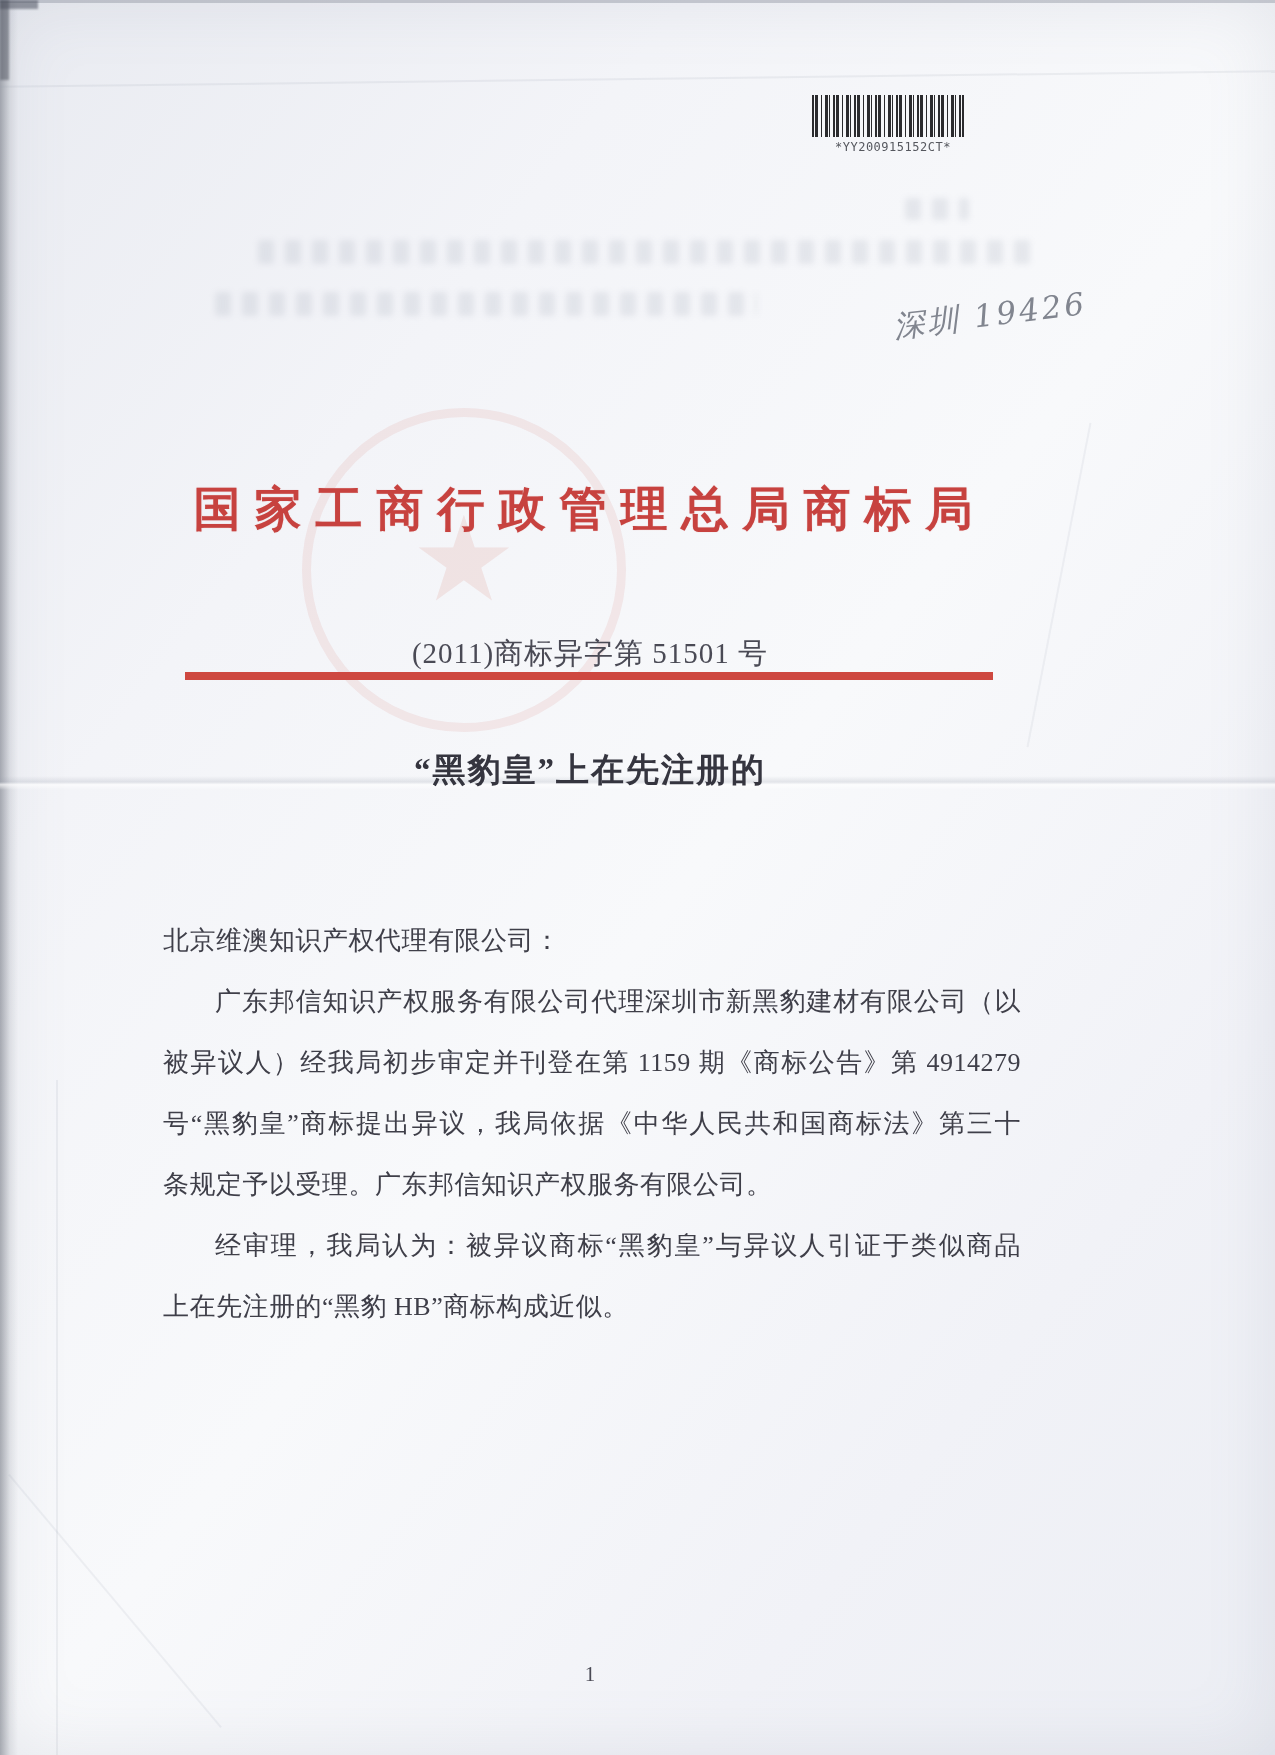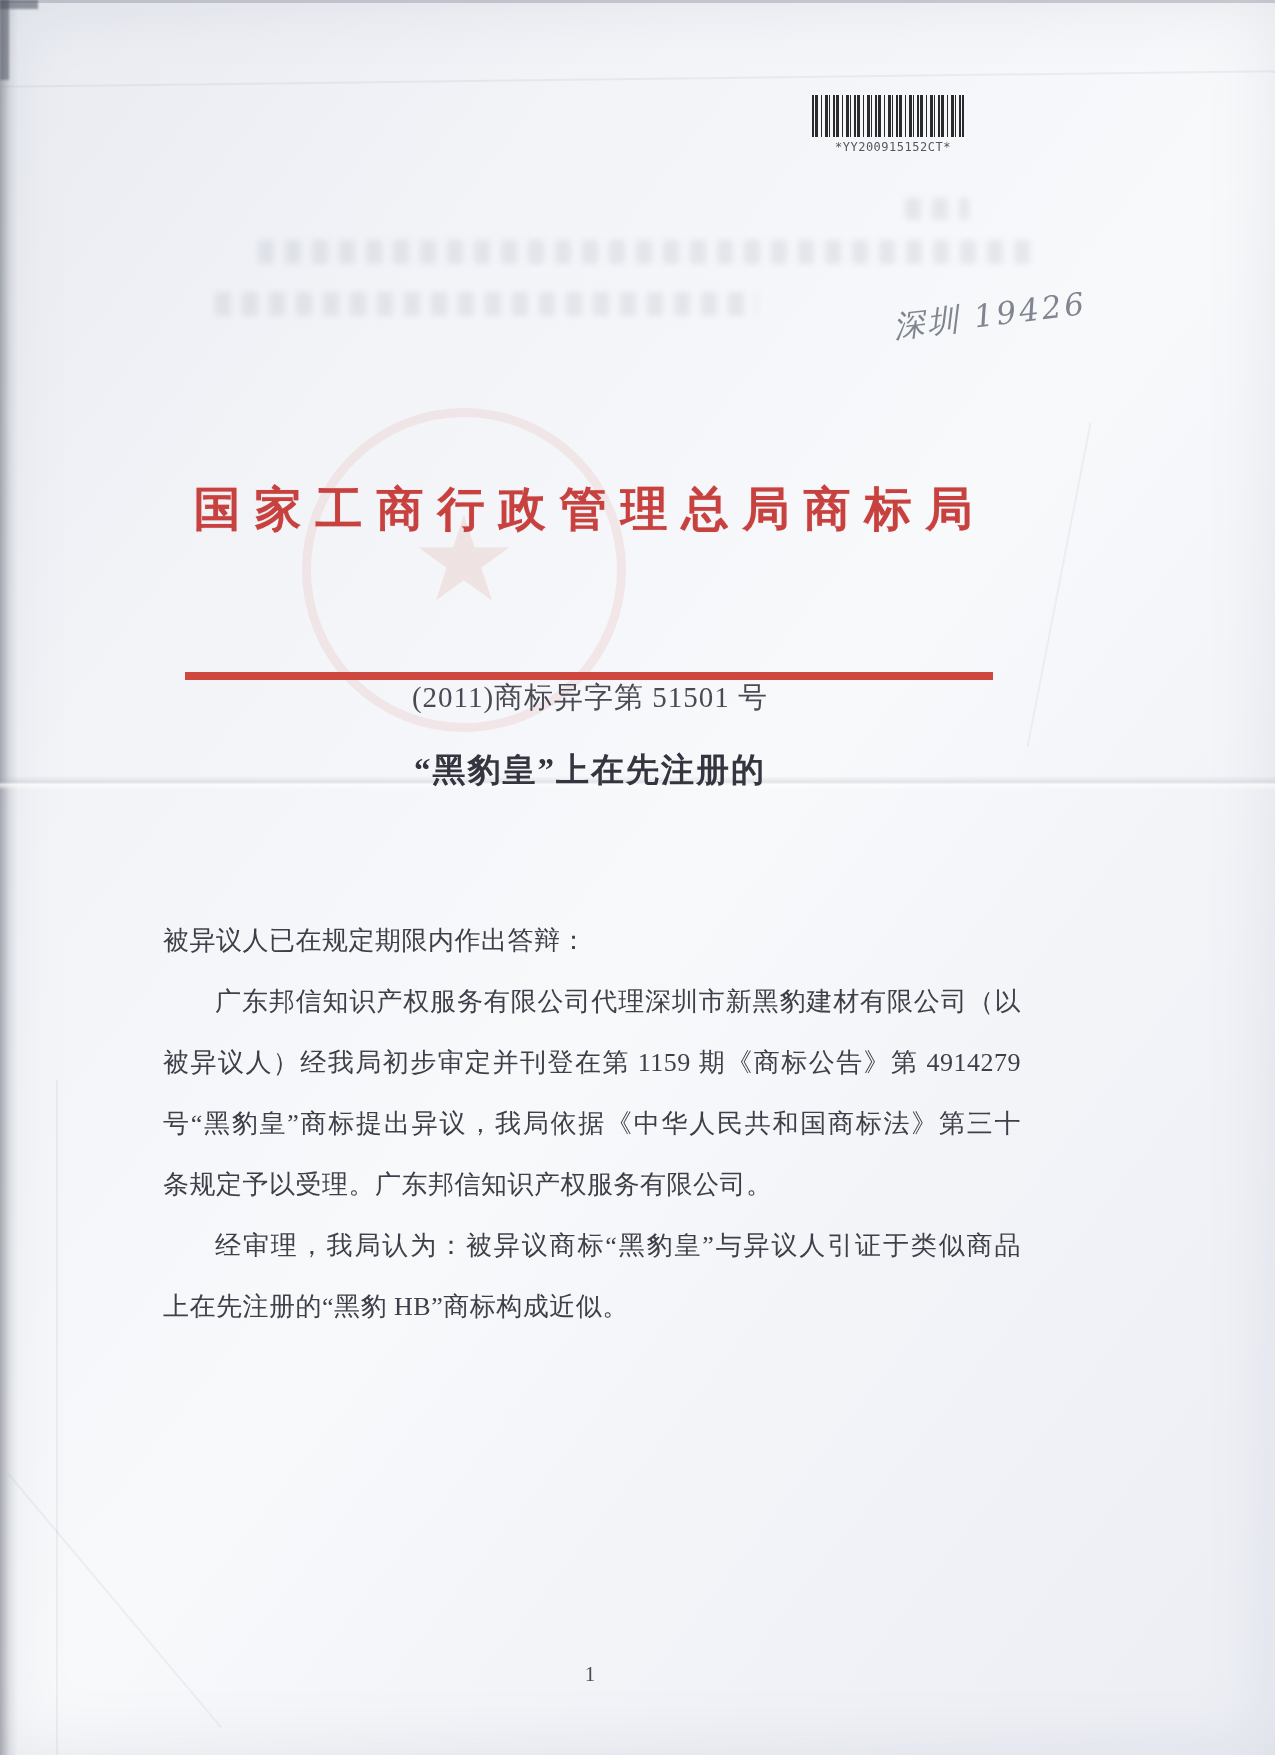--- a/index.html
+++ b/index.html
@@ -38,21 +38,21 @@
     font-style:italic;font-size:31px;color:#81858f;transform:rotate(-7deg);letter-spacing:3px;
     font-family:"DejaVu Serif",serif;}
   
   .seal{position:absolute;left:302px;top:408px;width:306px;height:306px;border-radius:50%;
     border:9px solid rgba(205,90,78,.10);z-index:1;display:flex;align-items:center;justify-content:center;}
   .seal .star{font-size:118px;color:rgba(205,90,78,.12);line-height:1;margin-top:-18px;}
   
   .center-col{position:absolute;left:0;width:1180px;text-align:center;z-index:2;}
   .title{top:478px;font-size:47px;font-weight:bold;letter-spacing:14px;color:#c7423f;
     text-shadow:0 0 1px rgba(199,66,63,.4);}
-  .docnum{top:634px;font-size:29px;color:#4a4a55;letter-spacing:1px;margin-top:44px;}
+  .docnum{top:634px;font-size:29px;color:#4a4a55;letter-spacing:1px;}
   .rule{position:absolute;left:185px;top:672px;width:808px;height:8px;background:#ce4840;z-index:2;}
   .subtitle{top:748px;font-size:33px;font-weight:bold;color:#35353f;letter-spacing:2px;}
   
   .bodytext{position:absolute;left:163px;top:910px;width:858px;z-index:2;}
   .line{font-size:26px;line-height:61px;height:61px;color:#3f3f49;letter-spacing:.5px;white-space:nowrap;}
   .line.jf{white-space:normal;text-align:justify;text-align-last:justify;}
   .line.ind{padding-left:52px;}
   .pagenum{top:1662px;font-size:21px;color:#4a4a55;}
 </style>
 </head>
@@ -85,21 +85,21 @@
 
   <div class="center-col title">国家工商行政管理总局商标局</div>
 
   <div class="center-col docnum">(2011)商标异字第 51501 号</div>
 
   <div class="rule"></div>
 
   <div class="center-col subtitle">“黑豹皇”上在先注册的</div>
 
   <div class="bodytext">
-    <div class="line">被异议人已在规定期限内作出答辩：</div>
+    <div class="line">北京维澳知识产权代理有限公司：</div>
     <div class="line jf ind">广东邦信知识产权服务有限公司代理深圳市新黑豹建材有限公司（以</div>
     <div class="line jf">被异议人）经我局初步审定并刊登在第 1159 期《商标公告》第 4914279</div>
     <div class="line jf">号“黑豹皇”商标提出异议，我局依据《中华人民共和国商标法》第三十</div>
     <div class="line">条规定予以受理。广东邦信知识产权服务有限公司。</div>
     <div class="line jf ind">经审理，我局认为：被异议商标“黑豹皇”与异议人引证于类似商品</div>
     <div class="line">上在先注册的“黑豹 HB”商标构成近似。</div>
   </div>
 
   <div class="center-col pagenum">1</div>
 

